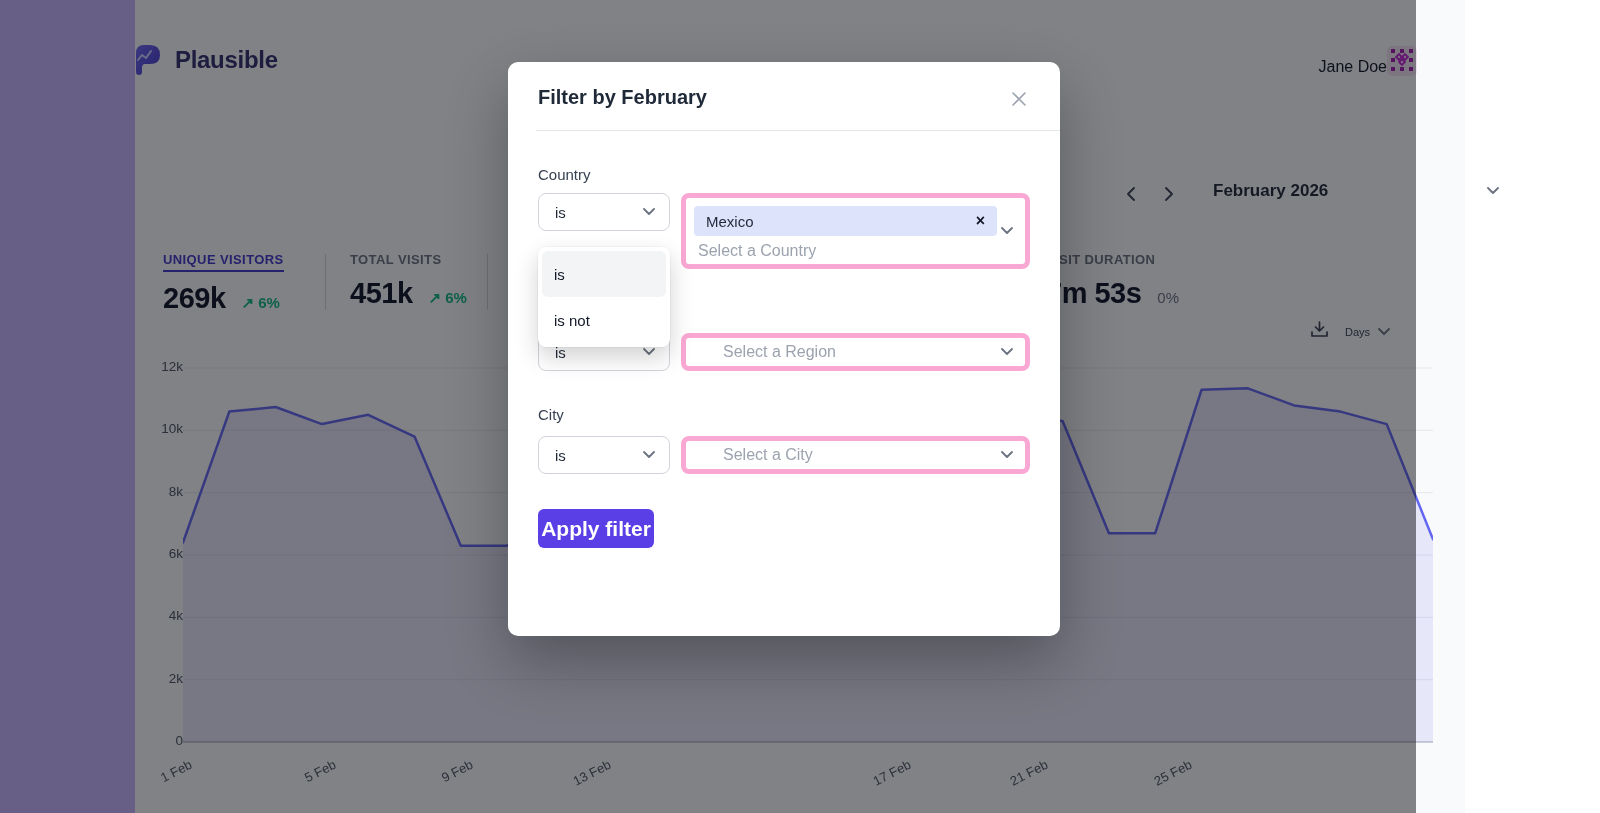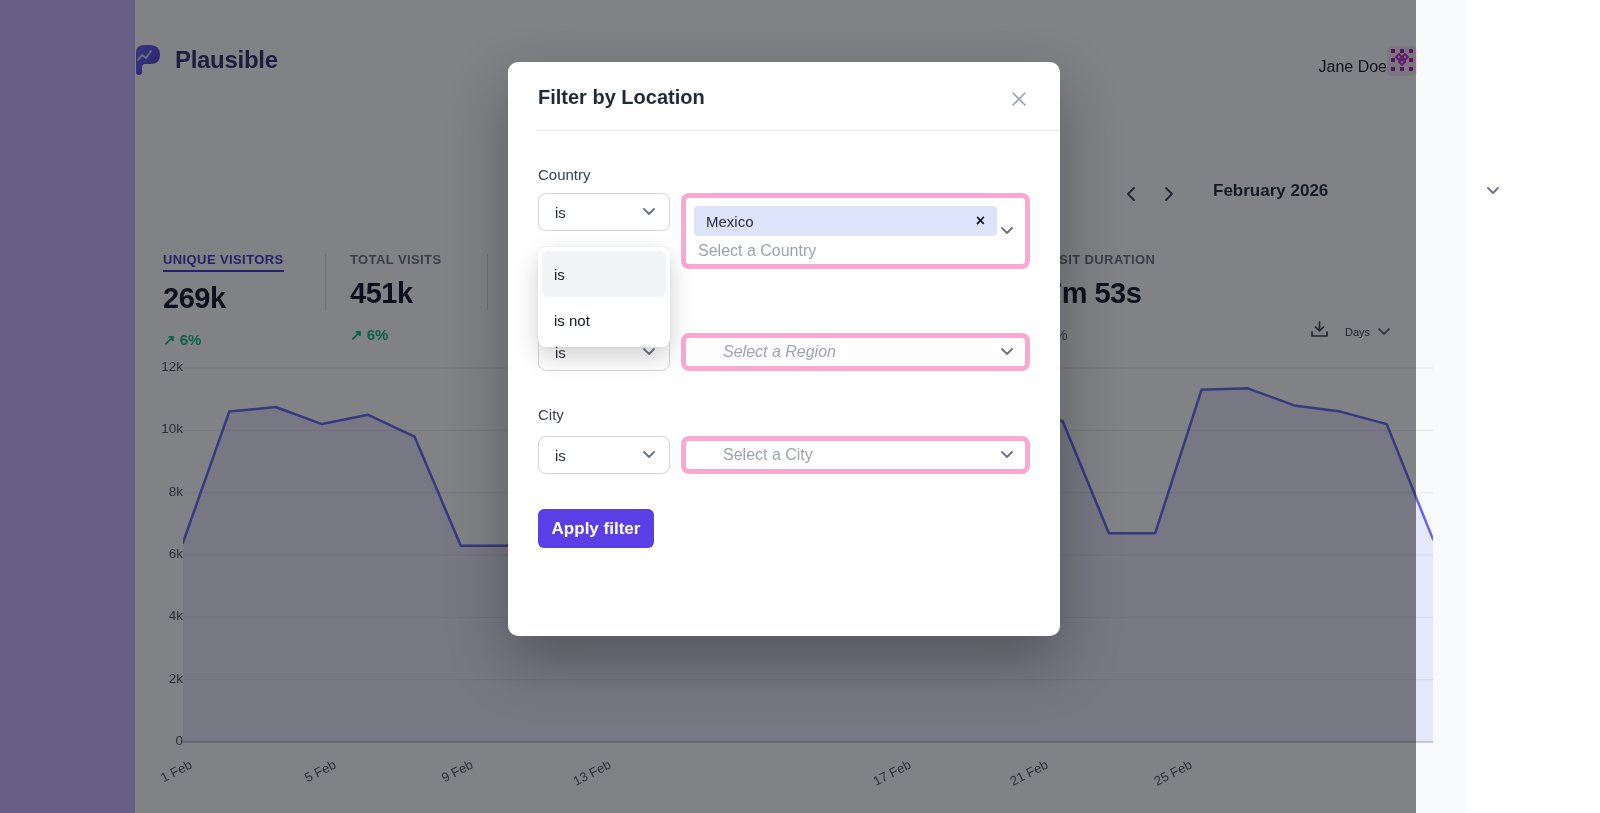--- a/index.html
+++ b/index.html
@@ -25,21 +25,21 @@
   .nav-prev { left:982px; } .nav-next { left:1021px; }
   .date-picker { position:absolute; left:1078px; top:181px; display:flex; align-items:center; gap:14px; cursor:pointer; }
   .date-label { font-size:17px; font-weight:600; color:#1f2937; width:200px; }
   .date-picker svg { margin-left:60px; }
 
   
   .stats { position:absolute; left:0; top:248px; width:1330px; height:66px; }
   .stat { position:absolute; top:4px; }
   .stat-label { font-size:13px; font-weight:700; letter-spacing:.4px; color:#6b7280; white-space:nowrap; }
   .stat-label.selected { color:#4338ca; border-bottom:2px solid #4338ca; padding-bottom:3px; }
-  .stat-value-row { display:flex; align-items:baseline; gap:16px; margin-top:10px;flex-direction:column; }
+  .stat-value-row { display:flex; align-items:baseline; gap:16px; margin-top:10px; }
   .stat-value { font-size:29px; font-weight:800; color:#0f172a; letter-spacing:-0.5px; }
   .stat-change { font-size:15px; font-weight:600; color:#10b981; }
   .stat-change.flat { color:#6b7280; font-weight:400; }
   .stat-div { position:absolute; top:6px; width:1px; height:56px; background:#d1d5db; }
 
   .interval-ctl { position:absolute; left:1175px; top:320px; display:flex; align-items:center; gap:16px; }
   .interval-label { font-size:11px; color:#374151; display:flex; align-items:center; gap:8px; cursor:pointer; }
 
   
   .chart-svg { position:absolute; left:48px; top:355px; }
@@ -77,21 +77,21 @@
   .combo-ph { font-size:16px; color:#9ca3af; padding-left:12px; }
   .combo-tall .combo-ph { position:absolute; left:0; top:44px; }
 
   .op-menu { position:absolute; left:30px; top:185px; width:132px; background:#fff; border-radius:8px;
              box-shadow:0 10px 25px rgba(0,0,0,0.18), 0 0 0 1px rgba(0,0,0,0.03); padding:4px; z-index:4; }
   .op-item { height:46px; display:flex; align-items:center; padding-left:12px; font-size:15px; color:#111827;
              border-radius:6px; cursor:pointer; }
   .op-item.active { background:#f3f4f6; }
 
   .apply-btn { position:absolute; left:30px; top:447px; width:116px; height:39px; border:none; border-radius:6px;
-               color:#fff; font-size:17px; font-weight:600; font-family:inherit; cursor:pointer; }
+               color:#fff; font-size:21px; font-weight:600; font-family:inherit; cursor:pointer; }
 
   .z1 { z-index:1; } .z2 { z-index:2; }
 </style>
 </head>
 <body>
 
 <svg width="0" height="0" style="position:absolute">
   <defs>
     <linearGradient id="logoGrad" x1="0" y1="0" x2="1" y2="1">
       <stop offset="0" stop-color="#6d66f0"></stop>
@@ -227,21 +227,21 @@
         <div class="xtick" style="left: 716.75px;">17 Feb</div>
         <div class="xtick" style="left: 854.25px;">21 Feb</div>
         <div class="xtick" style="left: 998px;">25 Feb</div>
       </div>
   </div>
 
   <div class="overlay"></div>
 
   <div class="modal">
     <div class="modal-head">
-      <span class="modal-title">Filter by Location</span>
+      <span class="modal-title">Filter by February</span>
       <span class="modal-close">
         <svg width="16" height="16" viewBox="0 0 16 16">
           <path d="M2,2 L14,14 M14,2 L2,14" stroke="#9ca3af" stroke-width="1.6" stroke-linecap="round"></path>
         </svg>
       </span>
     </div>
     <div class="modal-divider"></div>
 
     <div class="fld-label" style="top:104px;">Country</div>
     <div class="op-select z2" style="top:131px;">
@@ -261,21 +261,21 @@
         </svg>
     </div>
 
     <div class="fld-label z1" style="top:244px;">Region</div>
     <div class="op-select z1" style="top:271px;">
       <span>is</span>
       <svg width="12" height="8" viewBox="0 0 12 8">
           <use href="#chev-down"></use>
         </svg>
     </div>
-    <div class="combo combo-short z1" style="top:271px;font-style:italic;">
+    <div class="combo combo-short z1" style="top:271px;">
       <span class="combo-ph">Select a Region</span>
       <svg class="combo-chevron" width="12" height="8" viewBox="0 0 12 8">
           <use href="#chev-down"></use>
         </svg>
     </div>
 
     <div class="op-menu">
       <div class="op-item active">is</div>
       <div class="op-item">is not</div>
     </div>

